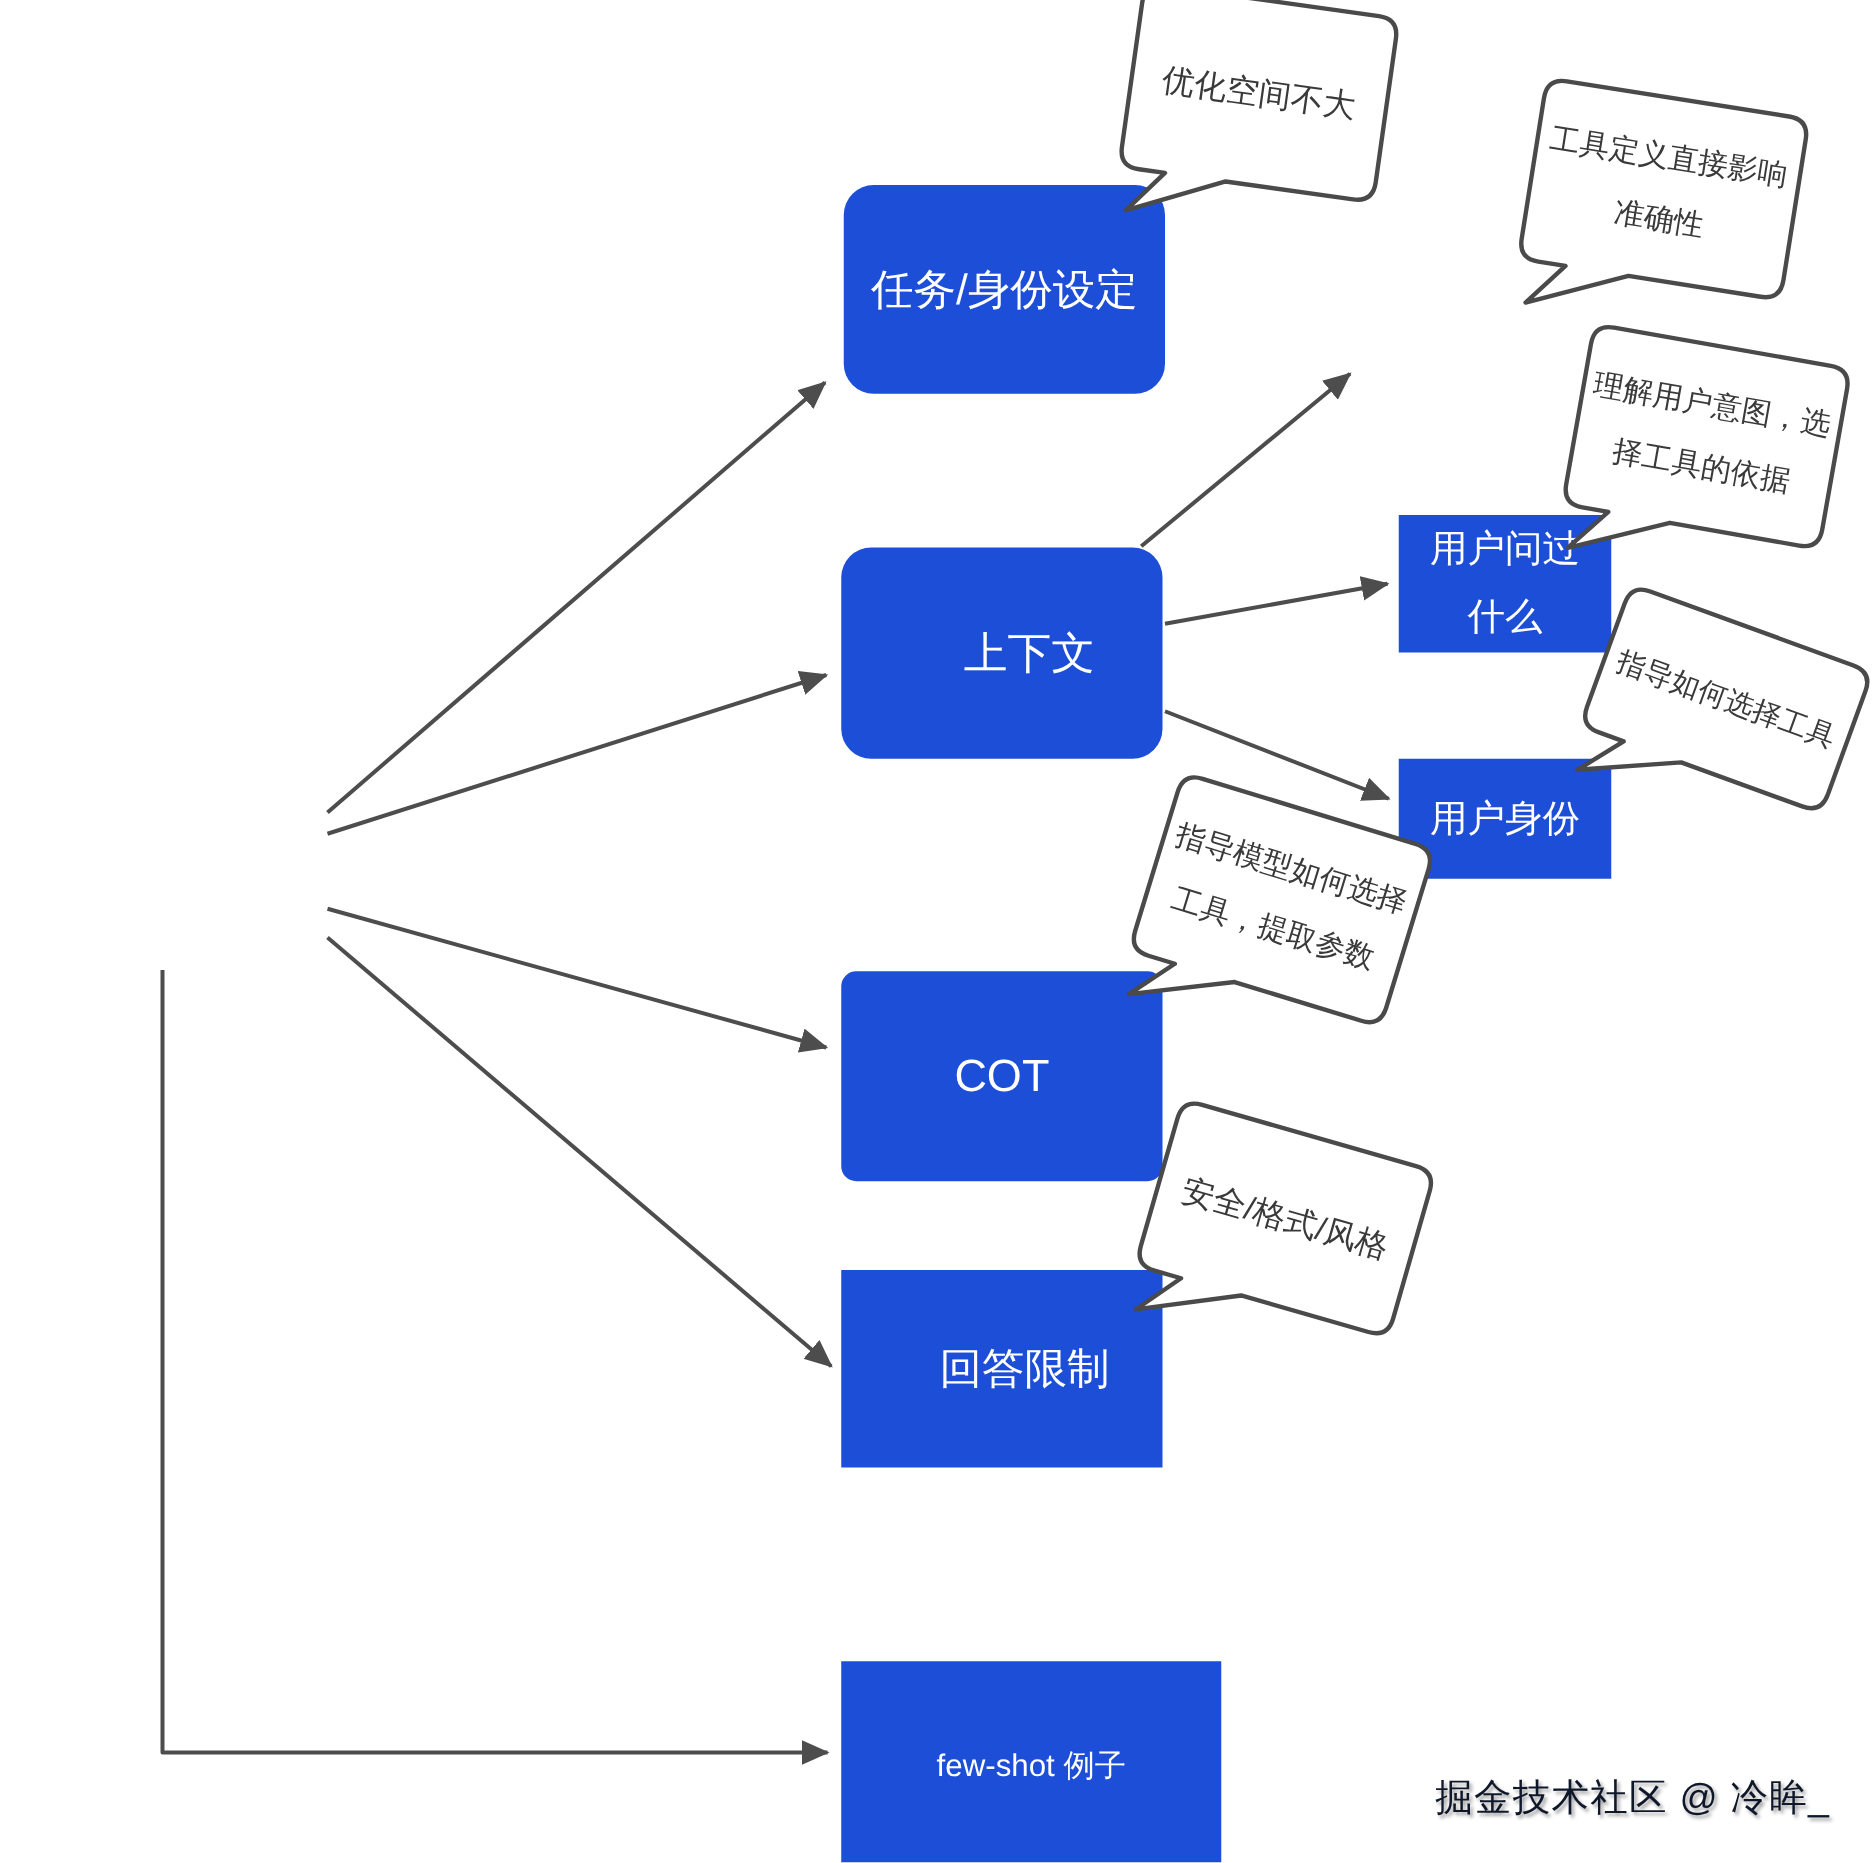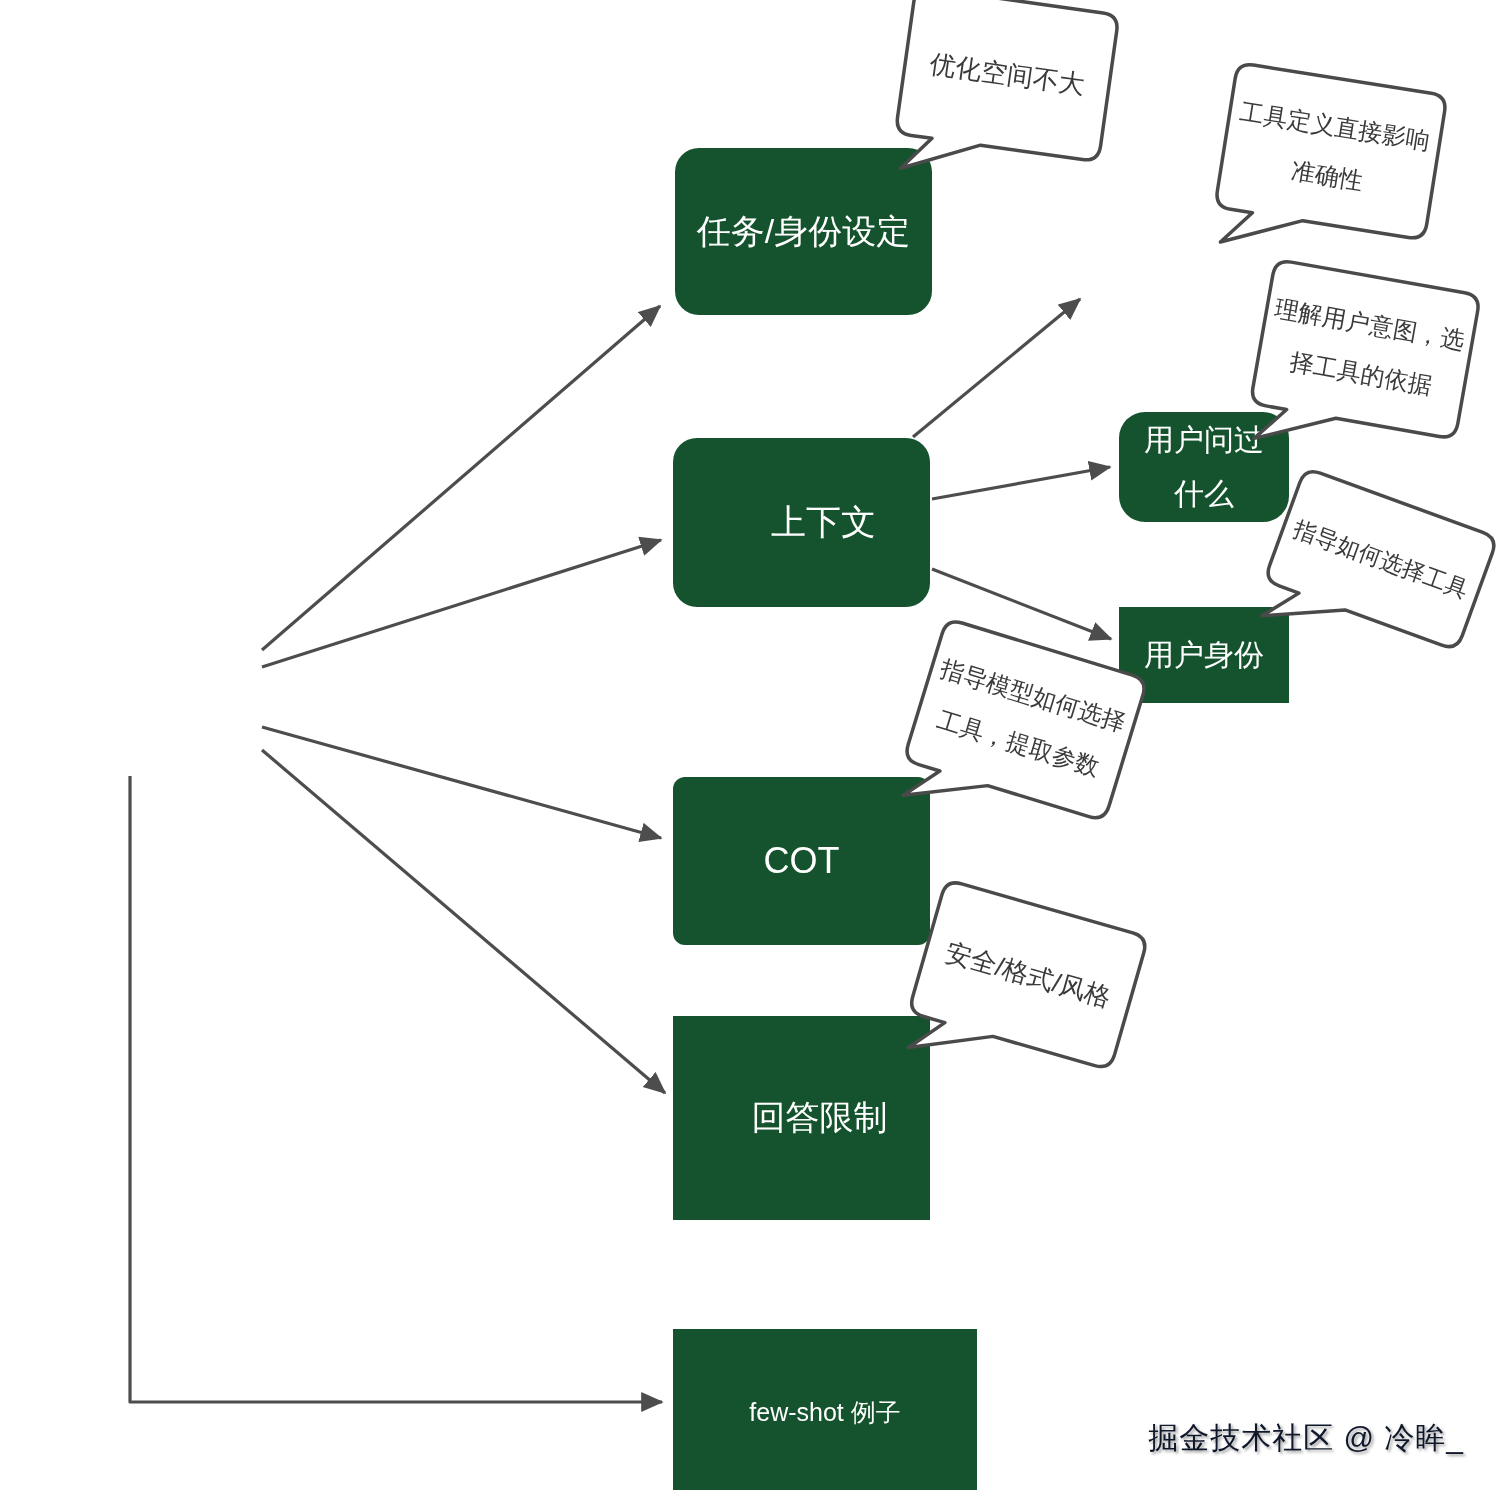--- a/index.html
+++ b/index.html
@@ -9,36 +9,36 @@
     background:#ffffff;
     overflow:hidden;
     font-family:"Liberation Sans","DejaVu Sans",sans-serif;
   }
   .edges{position:absolute;left:0;top:0;pointer-events:none;}
   .edge{stroke:#4d4d4d;stroke-width:3.2;fill:none;}
 
   
   .node{
     position:absolute;
-    background:#14532d;
+    background:#1d4ed8;
     color:#ffffff;
     display:flex;flex-direction:column;
     align-items:center;justify-content:center;
     text-align:center;
     box-sizing:border-box;
   }
   .nl{display:block;}
   .n-prompt {left:5px;   top:605px;  width:253px;height:170px;border-radius:26px;font-size:32px;line-height:64px;}
   .n-task   {left:675px; top:148px;  width:257px;height:167px;border-radius:24px;font-size:34px;}
   .n-context{left:673px; top:438px;  width:257px;height:169px;border-radius:24px;font-size:35px;padding-left:44px;}
   .n-cot    {left:673px; top:777px;  width:257px;height:168px;border-radius:12px;font-size:36px;}
-  .n-limit  {left:673px; top:1016px; width:257px;height:204px;font-size:34px;padding-left:36px;}
+  .n-limit  {left:673px; top:1016px; width:257px;height:158px;font-size:34px;padding-left:36px;}
   .n-fewshot{left:673px; top:1317px; width:304px;height:167px;font-size:25px;margin-top:12px;}
   .n-tools  {left:1088px;top:237px;  width:170px;height:114px;font-size:30px;line-height:55px;}
-  .n-asked  {left:1119px;top:412px;  width:170px;height:110px;font-size:30px;line-height:54px;border-radius:26px;}
+  .n-asked  {left:1119px;top:412px;  width:170px;height:110px;font-size:30px;line-height:54px;}
   .n-identity{left:1119px;top:607px; width:170px;height:96px; font-size:30px;text-align:center;}
 
   
   .bubble{position:absolute;}
   .bubble svg{position:absolute;left:0;top:0;overflow:visible;}
   .bubble-path{fill:#ffffff;stroke:#4a4a4a;stroke-width:3.5;stroke-linejoin:round;}
   .bubble-text{
     position:absolute;left:0;top:0;width:100%;
     display:flex;align-items:center;justify-content:center;
     text-align:center;color:#3a3a3a;

